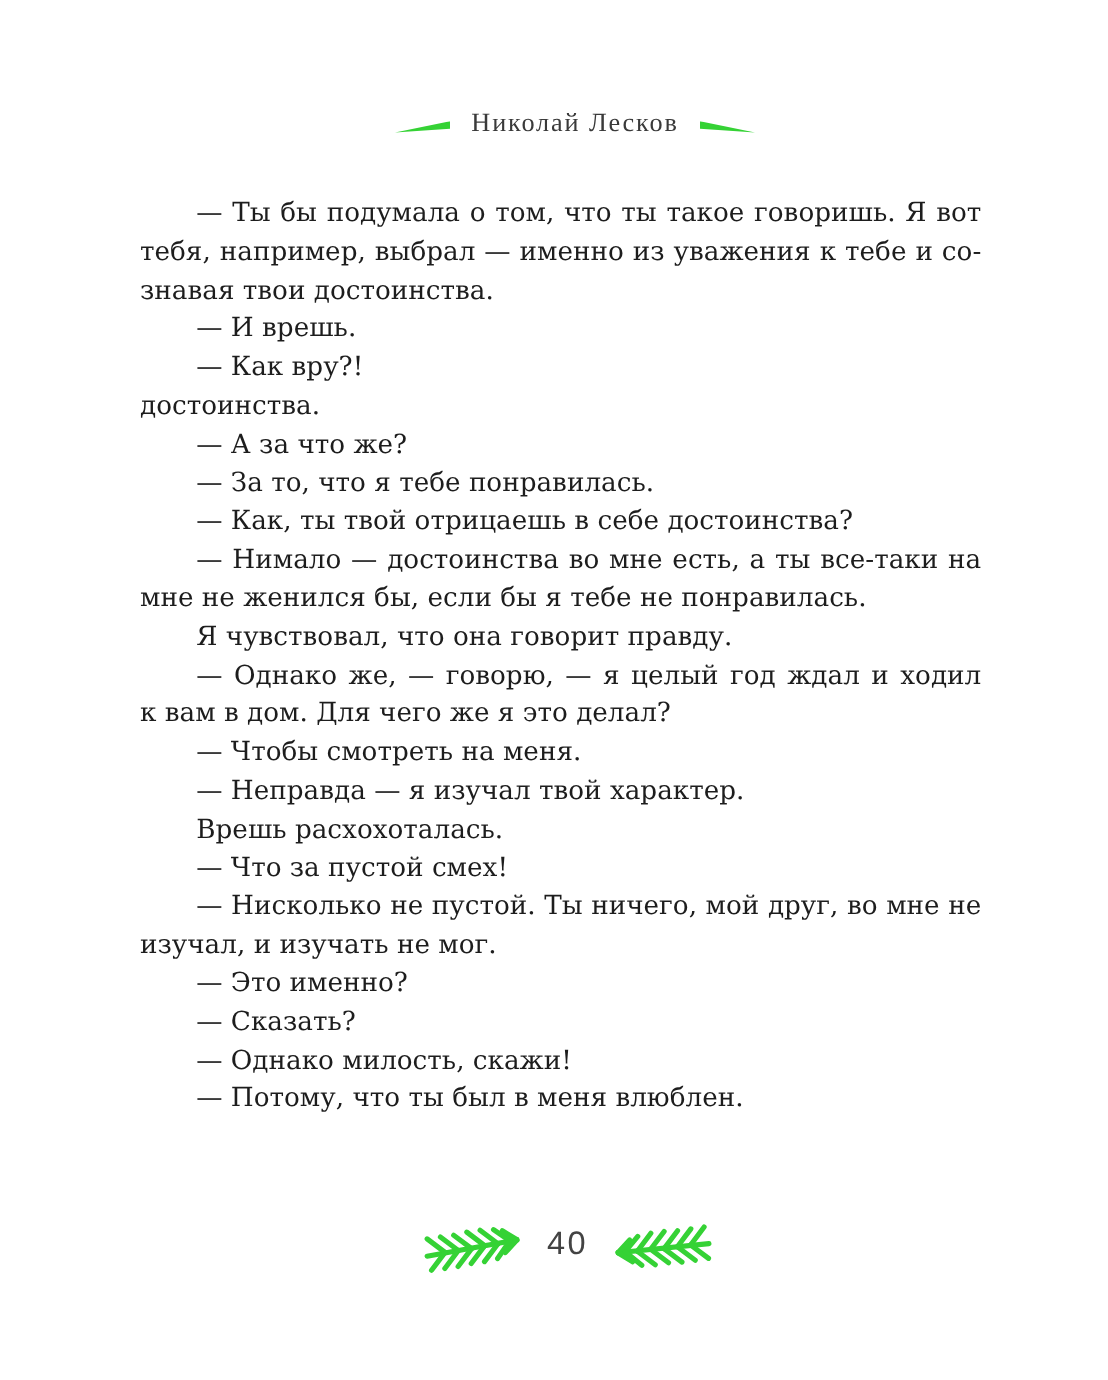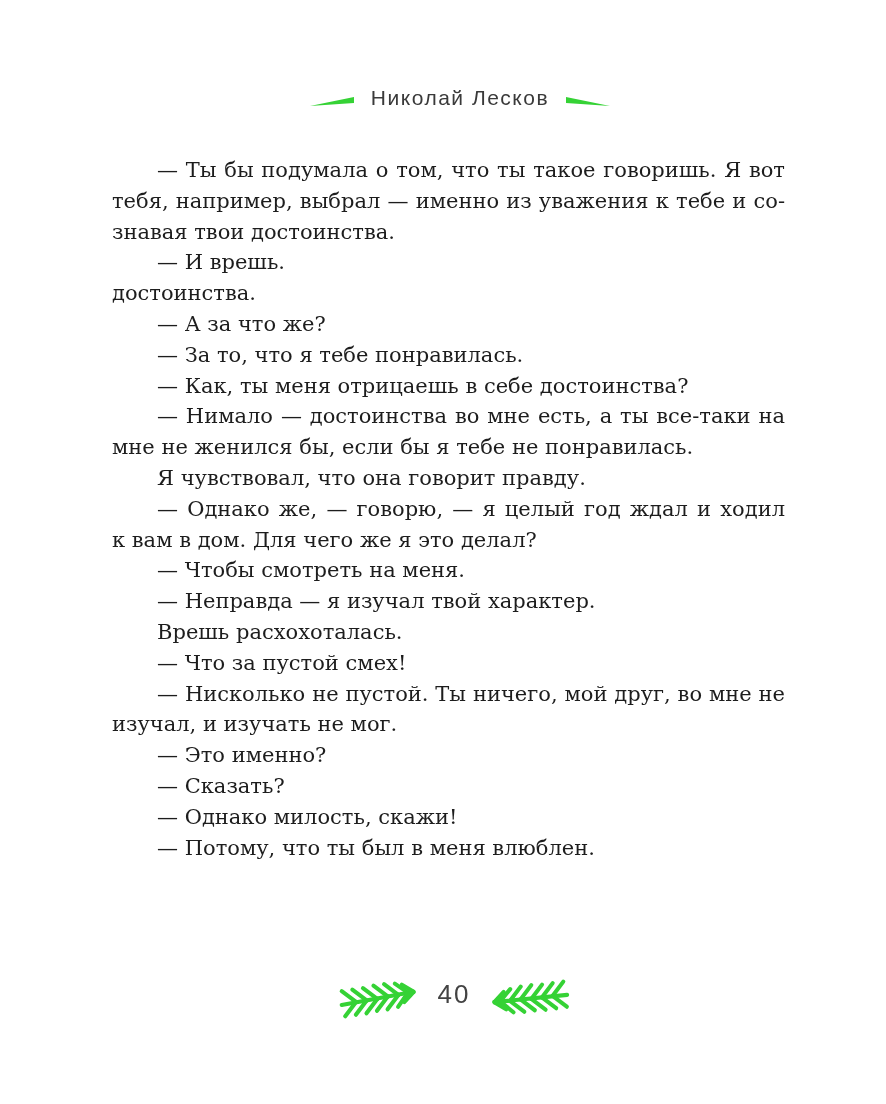--- a/index.html
+++ b/index.html
@@ -11,21 +11,21 @@
     font-family: "DejaVu Serif", serif;
   }
   .page-header {
     position: absolute; top: 85px; left: 0; right: 0;
     height: 26px;
     display: flex; align-items: center; justify-content: center;
     gap: 17px;
     transform: translateX(17px);
   }
   .author {
-    font-family: Liberation Sans, sans-serif;
+    font-family: Liberation Serif, serif;
     font-size: 21px;
     font-weight: 400;
     letter-spacing: 1.5px;
     color: var(--header-color, #3a3a3a);
     white-space: nowrap;
   }
   .green { color: var(--accent-green, #35d235); }
   .wedge { margin-top: 6px; }
   .body-text {
     position: absolute;
@@ -71,24 +71,25 @@
         <polygon points="0,0 0,6 44,9" fill="currentColor"></polygon>
       </svg>
   </span>
 </header>
 
 <main class="body-text">
   <div class="line ind j">— Ты бы подумала о том, что ты такое говоришь. Я вот</div>
   <div class="line j">тебя, например, выбрал — именно из уважения к тебе и со-</div>
   <div class="line">знавая твои достоинства.</div>
   <div class="line ind">— И врешь.</div>
+  <div class="line ind">— Как вру?!</div>
   <div class="line">достоинства.</div>
   <div class="line ind">— А за что же?</div>
   <div class="line ind">— За то, что я тебе понравилась.</div>
-  <div class="line ind">— Как, ты меня отрицаешь в себе достоинства?</div>
+  <div class="line ind">— Как, ты твой отрицаешь в себе достоинства?</div>
   <div class="line ind j">— Нимало — достоинства во мне есть, а ты все-таки на</div>
   <div class="line">мне не женился бы, если бы я тебе не понравилась.</div>
   <div class="line ind">Я чувствовал, что она говорит правду.</div>
   <div class="line ind j">— Однако же, — говорю, — я целый год ждал и ходил</div>
   <div class="line">к вам в дом. Для чего же я это делал?</div>
   <div class="line ind">— Чтобы смотреть на меня.</div>
   <div class="line ind">— Неправда — я изучал твой характер.</div>
   <div class="line ind">Врешь расхохоталась.</div>
   <div class="line ind">— Что за пустой смех!</div>
   <div class="line ind j">— Нисколько не пустой. Ты ничего, мой друг, во мне не</div>

